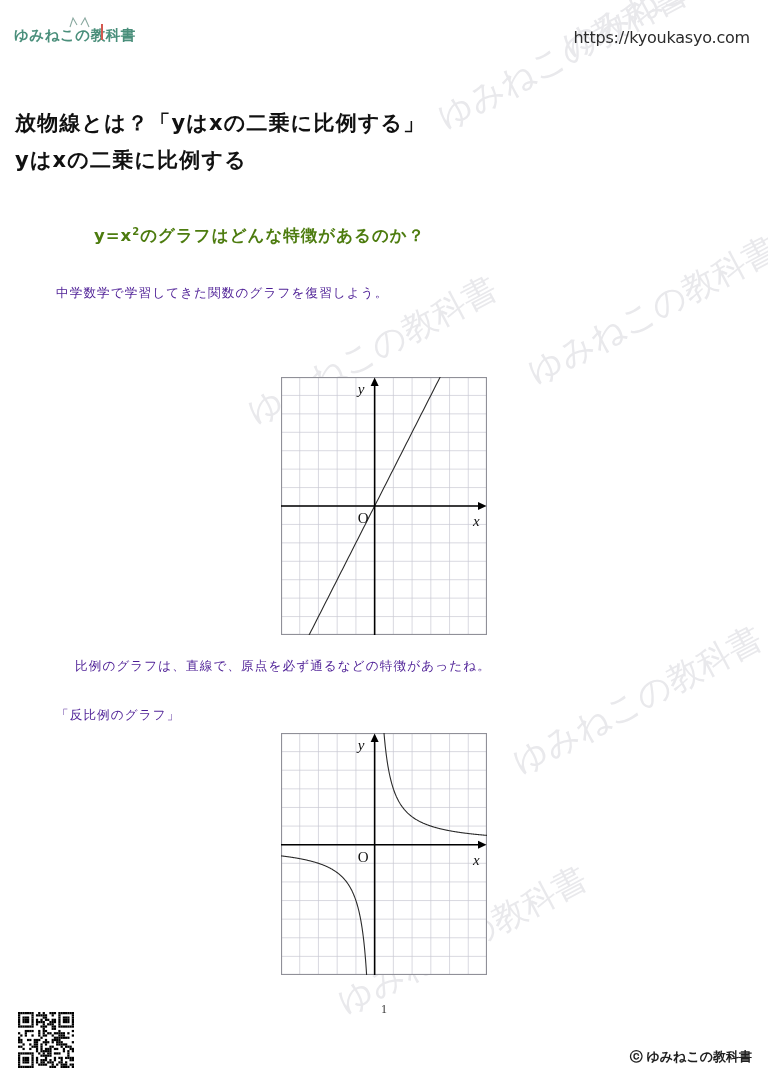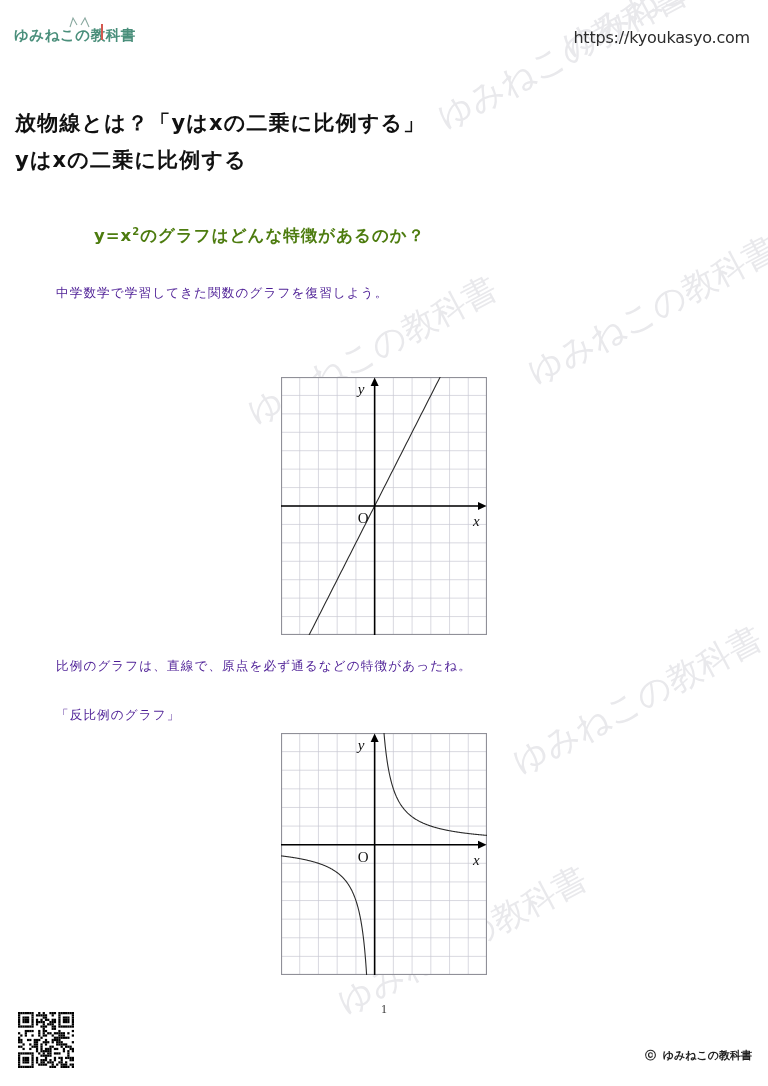--- a/index.html
+++ b/index.html
@@ -121,21 +121,21 @@
     position: absolute;
     left: 56px;
     font-family: Liberation Sans, sans-serif;
     font-size: 12.6px;
     letter-spacing: 1.1px;
     color: #4c1d95;
     white-space: nowrap;
   }
   .para-1 { top: 285px; }
   .para-2 { top: 330px; }
-  .para-3 { top: 658px; }
+  .para-3 { top: 658px; margin-left: 19px; }
   .para-4 { top: 707px; }
 
   .page-number {
     position: absolute;
     left: 0; right: 0;
     top: 1002px;
     text-align: center;
     font-family: "Liberation Serif", serif;
     font-size: 12px;
     color: #333;
@@ -154,22 +154,22 @@
     top: 1012px;
     width: 56px;
     height: 56px;
     z-index: 20;
   }
   .qr svg { display: block; }
   .copyright {
     position: absolute;
     right: 16px;
     top: 1048px;
-    font-family: Liberation Mono, monospace;
-    font-size: 11px;
+    font-family: Liberation Sans, sans-serif;
+    font-size: 13px;
     font-weight: 600;
     color: #1f1f1f;
     white-space: nowrap;
     z-index: 20;
   }
 </style>
 </head>
 <body>
 
 <div class="wm-layer" id="wm-layer">

